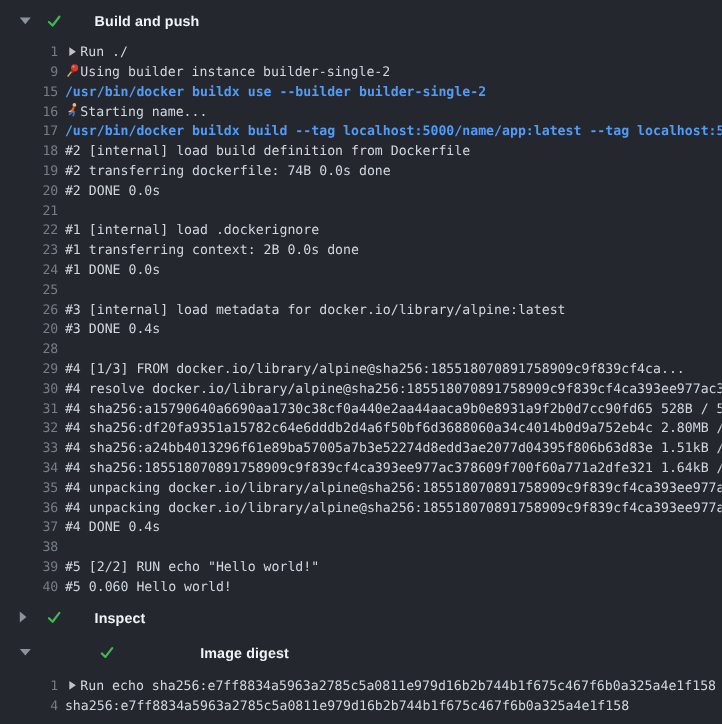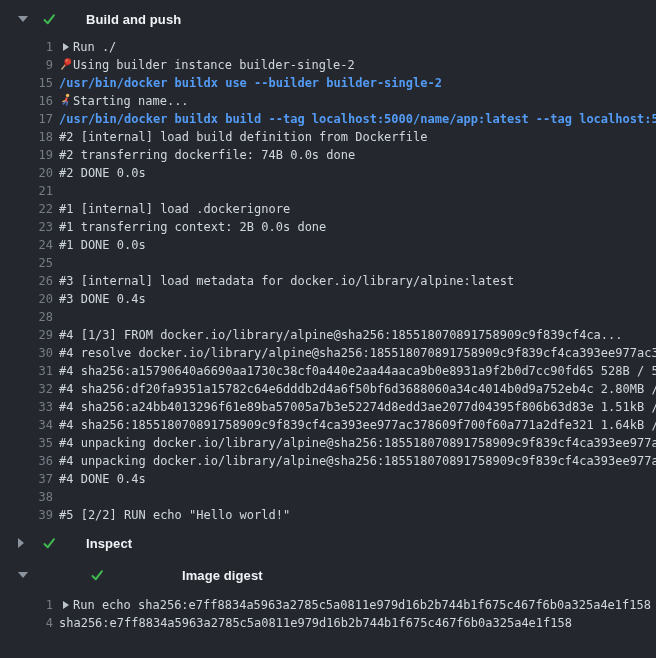--- a/index.html
+++ b/index.html
@@ -85,20 +85,21 @@
         <div class="log-line"><span class="line-num">30</span><span class="line-text"><span>#4 resolve docker.io/library/alpine@sha256:185518070891758909c9f839cf4ca393ee977ac3</span></span></div>
         <div class="log-line"><span class="line-num">31</span><span class="line-text"><span>#4 sha256:a15790640a6690aa1730c38cf0a440e2aa44aaca9b0e8931a9f2b0d7cc90fd65 528B / 5</span></span></div>
         <div class="log-line"><span class="line-num">32</span><span class="line-text"><span>#4 sha256:df20fa9351a15782c64e6dddb2d4a6f50bf6d3688060a34c4014b0d9a752eb4c 2.80MB /</span></span></div>
         <div class="log-line"><span class="line-num">33</span><span class="line-text"><span>#4 sha256:a24bb4013296f61e89ba57005a7b3e52274d8edd3ae2077d04395f806b63d83e 1.51kB /</span></span></div>
         <div class="log-line"><span class="line-num">34</span><span class="line-text"><span>#4 sha256:185518070891758909c9f839cf4ca393ee977ac378609f700f60a771a2dfe321 1.64kB /</span></span></div>
         <div class="log-line"><span class="line-num">35</span><span class="line-text"><span>#4 unpacking docker.io/library/alpine@sha256:185518070891758909c9f839cf4ca393ee977a</span></span></div>
         <div class="log-line"><span class="line-num">36</span><span class="line-text"><span>#4 unpacking docker.io/library/alpine@sha256:185518070891758909c9f839cf4ca393ee977a</span></span></div>
         <div class="log-line"><span class="line-num">37</span><span class="line-text"><span>#4 DONE 0.4s</span></span></div>
         <div class="log-line"><span class="line-num">38</span><span class="line-text"><span></span></span></div>
         <div class="log-line"><span class="line-num">39</span><span class="line-text"><span>#5 [2/2] RUN echo "Hello world!"</span></span></div>
+        <div class="log-line"><span class="line-num">40</span><span class="line-text"><span>#5 0.060 Hello world!</span></span></div>
       </div>
     </div>
     <div class="section">
       <div class="section-header">
         <span class="caret">
           <span class="caret-right"></span>
         </span>
         <span class="check">
           <svg width="14" height="14" viewBox="0 0 14 14">
             <path d="M2.5 8 L5.8 11.2 L12 3.2" fill="none" stroke="#3fb950" stroke-width="2" stroke-linecap="round" stroke-linejoin="round"></path>

